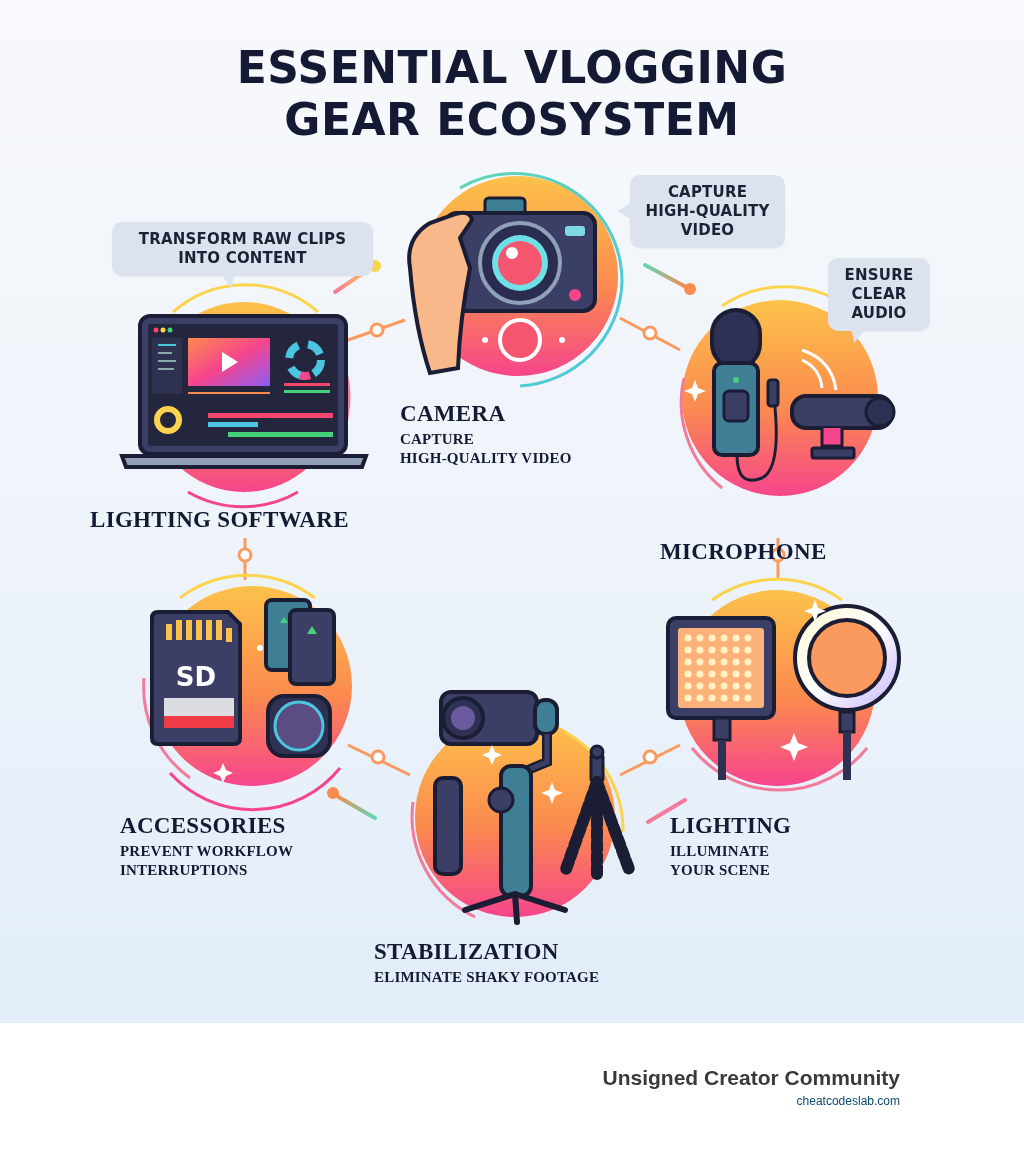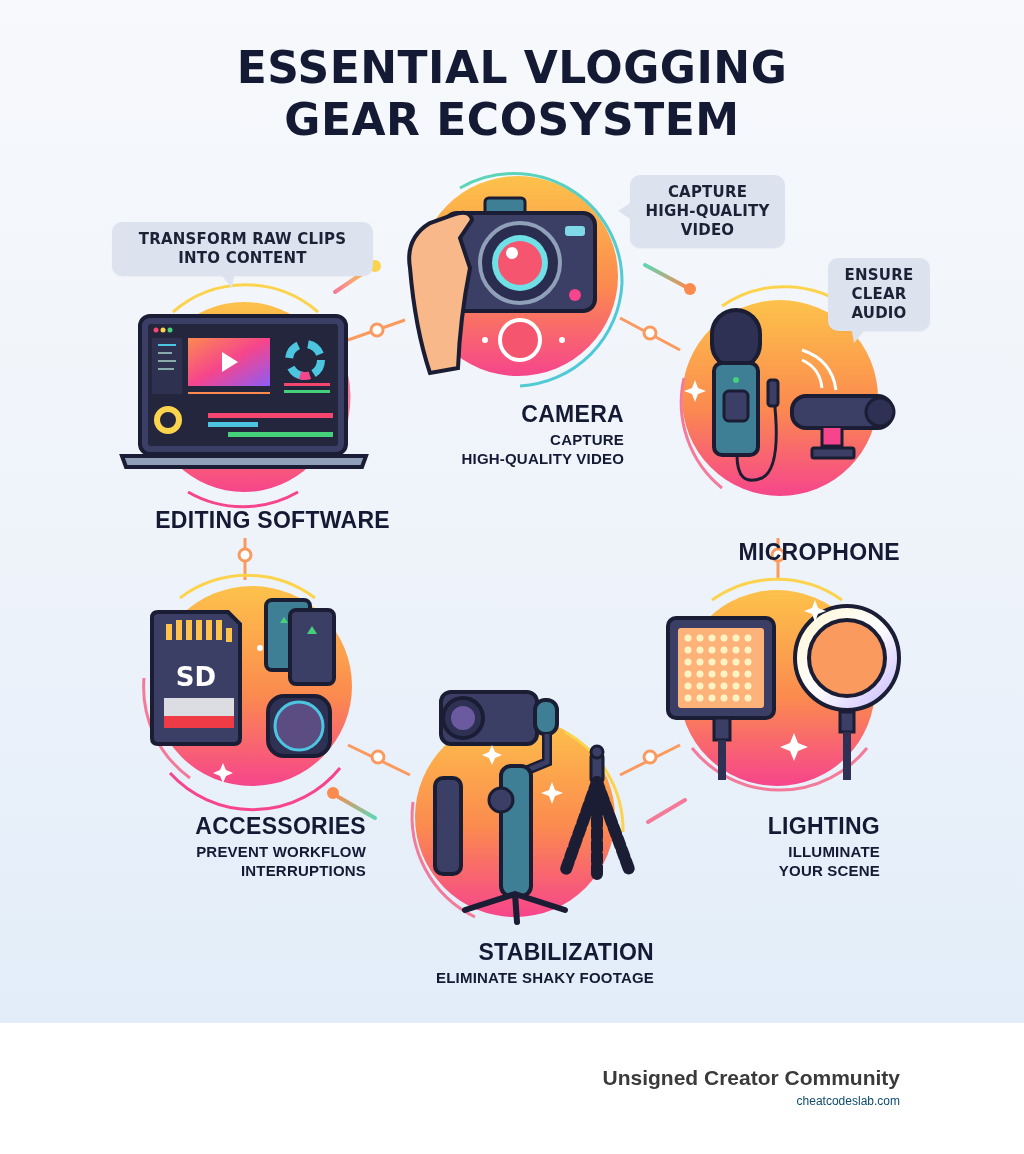--- a/index.html
+++ b/index.html
@@ -22,22 +22,22 @@
     font-size: 44px; line-height: 52px; color: #141a33; letter-spacing: 0.5px;
   }
   .title span { display: block; }
 
   .connectors { position: absolute; left: 0; top: 0; width: 1024px; height: 1023px; }
 
   .node { position: absolute; }
   .node svg { position: absolute; left: 0; top: 0; overflow: visible; }
 
   .label {
-    position: absolute; text-align: right; color: #141a33;
-    font-family: Liberation Sans, sans-serif; font-weight: bold;
+    position: absolute; text-align: left; color: #141a33;
+    font-family: Liberation Serif, serif; font-weight: bold;
   }
   .label .name { display: block; font-size: 23px; line-height: 28px; letter-spacing: 0.3px; }
   .label .desc { display: block; font-size: 15px; line-height: 19px; margin-top: 2px; letter-spacing: 0.2px; }
 
   .bubble {
     position: absolute; background: #dde3ee; border-radius: 10px;
     color: #1c2236; font-weight: bold; font-size: 15px; line-height: 19px;
     text-align: center; padding: 8px 12px; letter-spacing: 0.2px;
     box-shadow: 0 1px 2px rgba(0,0,0,0.04);
   }
@@ -200,21 +200,21 @@
       <rect x="166" y="91" width="46" height="3" fill="#f6456f"></rect>
       <rect x="166" y="98" width="46" height="3" fill="#45d07a"></rect>
       <circle cx="50" cy="128" r="11" fill="none" stroke="#fcd34d" stroke-width="6"></circle>
       <rect x="90" y="121" width="125" height="5" fill="#f6456f"></rect>
       <rect x="90" y="130" width="50" height="5" fill="#4cc6e0"></rect>
       <rect x="110" y="140" width="105" height="5" fill="#45d07a"></rect>
       <path d="M4 164 H248 L244 175 H8 Z" fill="#8fa0b8" stroke="#1a1d33" stroke-width="4"></path>
     </svg>
   </div>
   <div class="label" style="left:90px;top:506px;width:300px;">
-    <span class="name">EDITING SOFTWARE</span>
+    <span class="name">LIGHTING SOFTWARE</span>
   </div>
   <div class="bubble tail-bottom" style="left:112px;top:222px;width:261px;">
     <span>TRANSFORM RAW CLIPS</span>
     <span>INTO CONTENT</span>
   </div>
 
   <div class="node" style="left:662px;top:288px;width:240px;height:212px;">
     <svg width="240" height="212" viewBox="0 0 240 212">
       <defs>
         <linearGradient id="gC" x1="0" y1="0" x2="0" y2="1">

